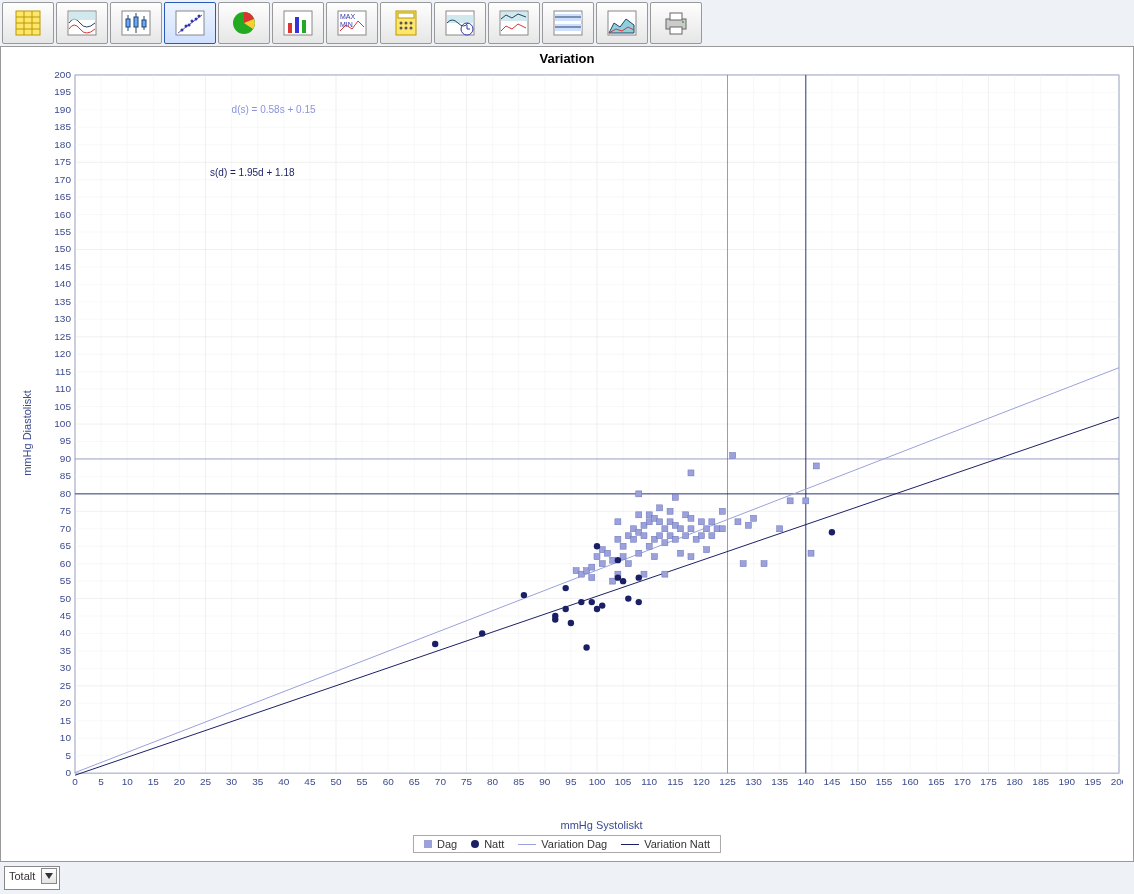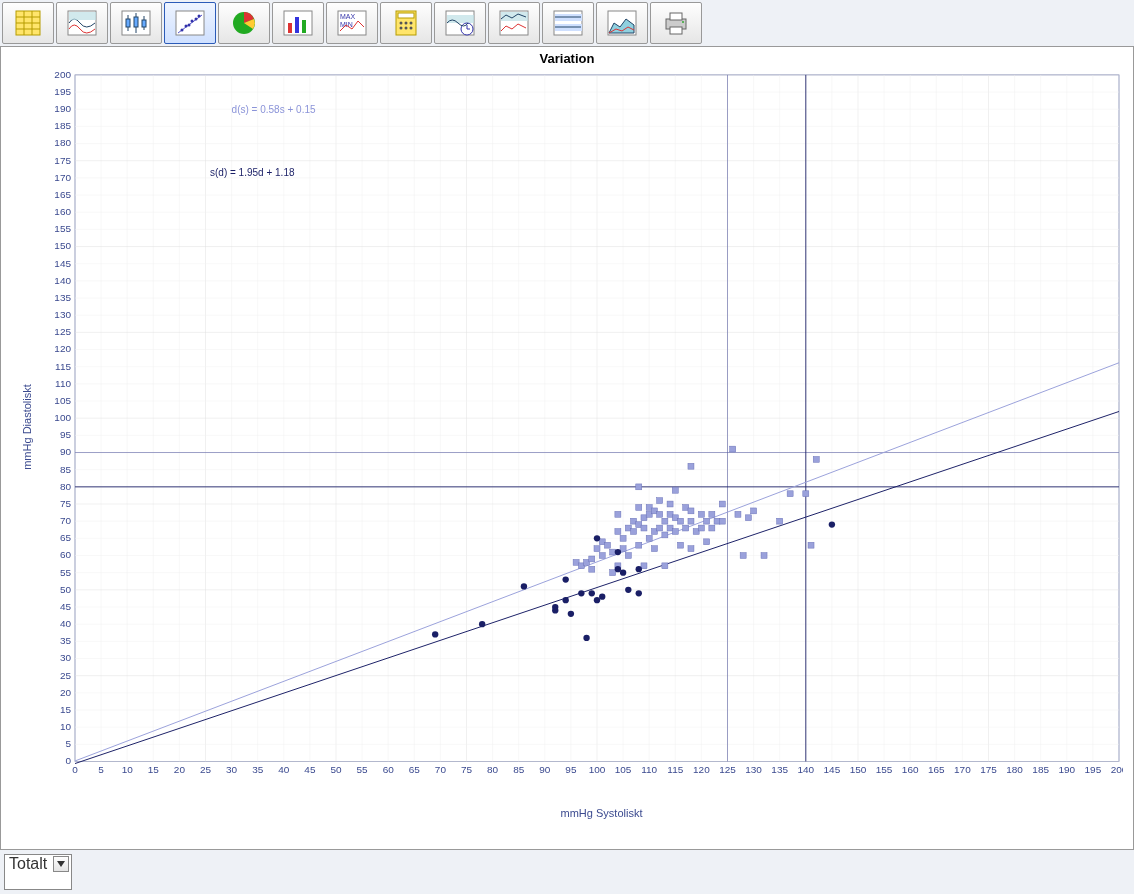--- a/index.html
+++ b/index.html
@@ -90,22 +90,22 @@
   
   .bottom {
     padding: 4px;
   }
   .select-like {
     display: inline-flex;
     align-items: center;
     border: 1px solid #888;
     background: #fff;
     height: 18px;
-    padding: 0 2px 16px 4px;
-    font-size: 16px;
+    padding: 0 2px 4px 4px;
+    font-size: 11px;
   }
   .select-like .arrow {
     width: 14px;
     height: 14px;
     border: 1px solid #888;
     background: linear-gradient(#fefefe,#e4e4e4);
     display: flex;
     align-items: center;
     justify-content: center;
     margin-left: 6px;
@@ -533,20 +533,38 @@
           <circle cx="554" cy="477.85" r="3.2" fill="#1a1f66"></circle>
           <circle cx="559.22" cy="537.52" r="3.2" fill="#1a1f66"></circle>
           <circle cx="574.88" cy="509.43999999999994" r="3.2" fill="#1a1f66"></circle>
           <circle cx="574.88" cy="491.89" r="3.2" fill="#1a1f66"></circle>
           <circle cx="580.1" cy="512.95" r="3.2" fill="#1a1f66"></circle>
           <circle cx="585.32" cy="530.5" r="3.2" fill="#1a1f66"></circle>
           <circle cx="595.76" cy="534.01" r="3.2" fill="#1a1f66"></circle>
           <circle cx="595.76" cy="509.43999999999994" r="3.2" fill="#1a1f66"></circle>
           <circle cx="788.9" cy="463.81000000000006" r="3.2" fill="#1a1f66"></circle>
         </svg></div>
+    <div class="legend">
+      <span class="item">
+        <span class="sw-sq" id="sw-dag" style="background: rgb(154, 161, 219);"></span>
+        <span>Dag</span>
+      </span>
+      <span class="item">
+        <span class="sw-dot" id="sw-natt" style="background: rgb(26, 31, 102);"></span>
+        <span>Natt</span>
+      </span>
+      <span class="item">
+        <span class="sw-line" id="sw-ldag" style="border-top-color: rgb(154, 161, 219);"></span>
+        <span>Variation Dag</span>
+      </span>
+      <span class="item">
+        <span class="sw-line" id="sw-lnatt" style="border-top-color: rgb(26, 31, 102);"></span>
+        <span>Variation Natt</span>
+      </span>
+    </div>
   </div>
 
   <div class="bottom">
     <div class="select-like">
       <span>Totalt</span>
       <span class="arrow">
         <svg width="8" height="6" viewBox="0 0 8 6">
             <path d="M0 0 L8 0 L4 6 Z" fill="#333"></path>
           </svg>
       </span>

